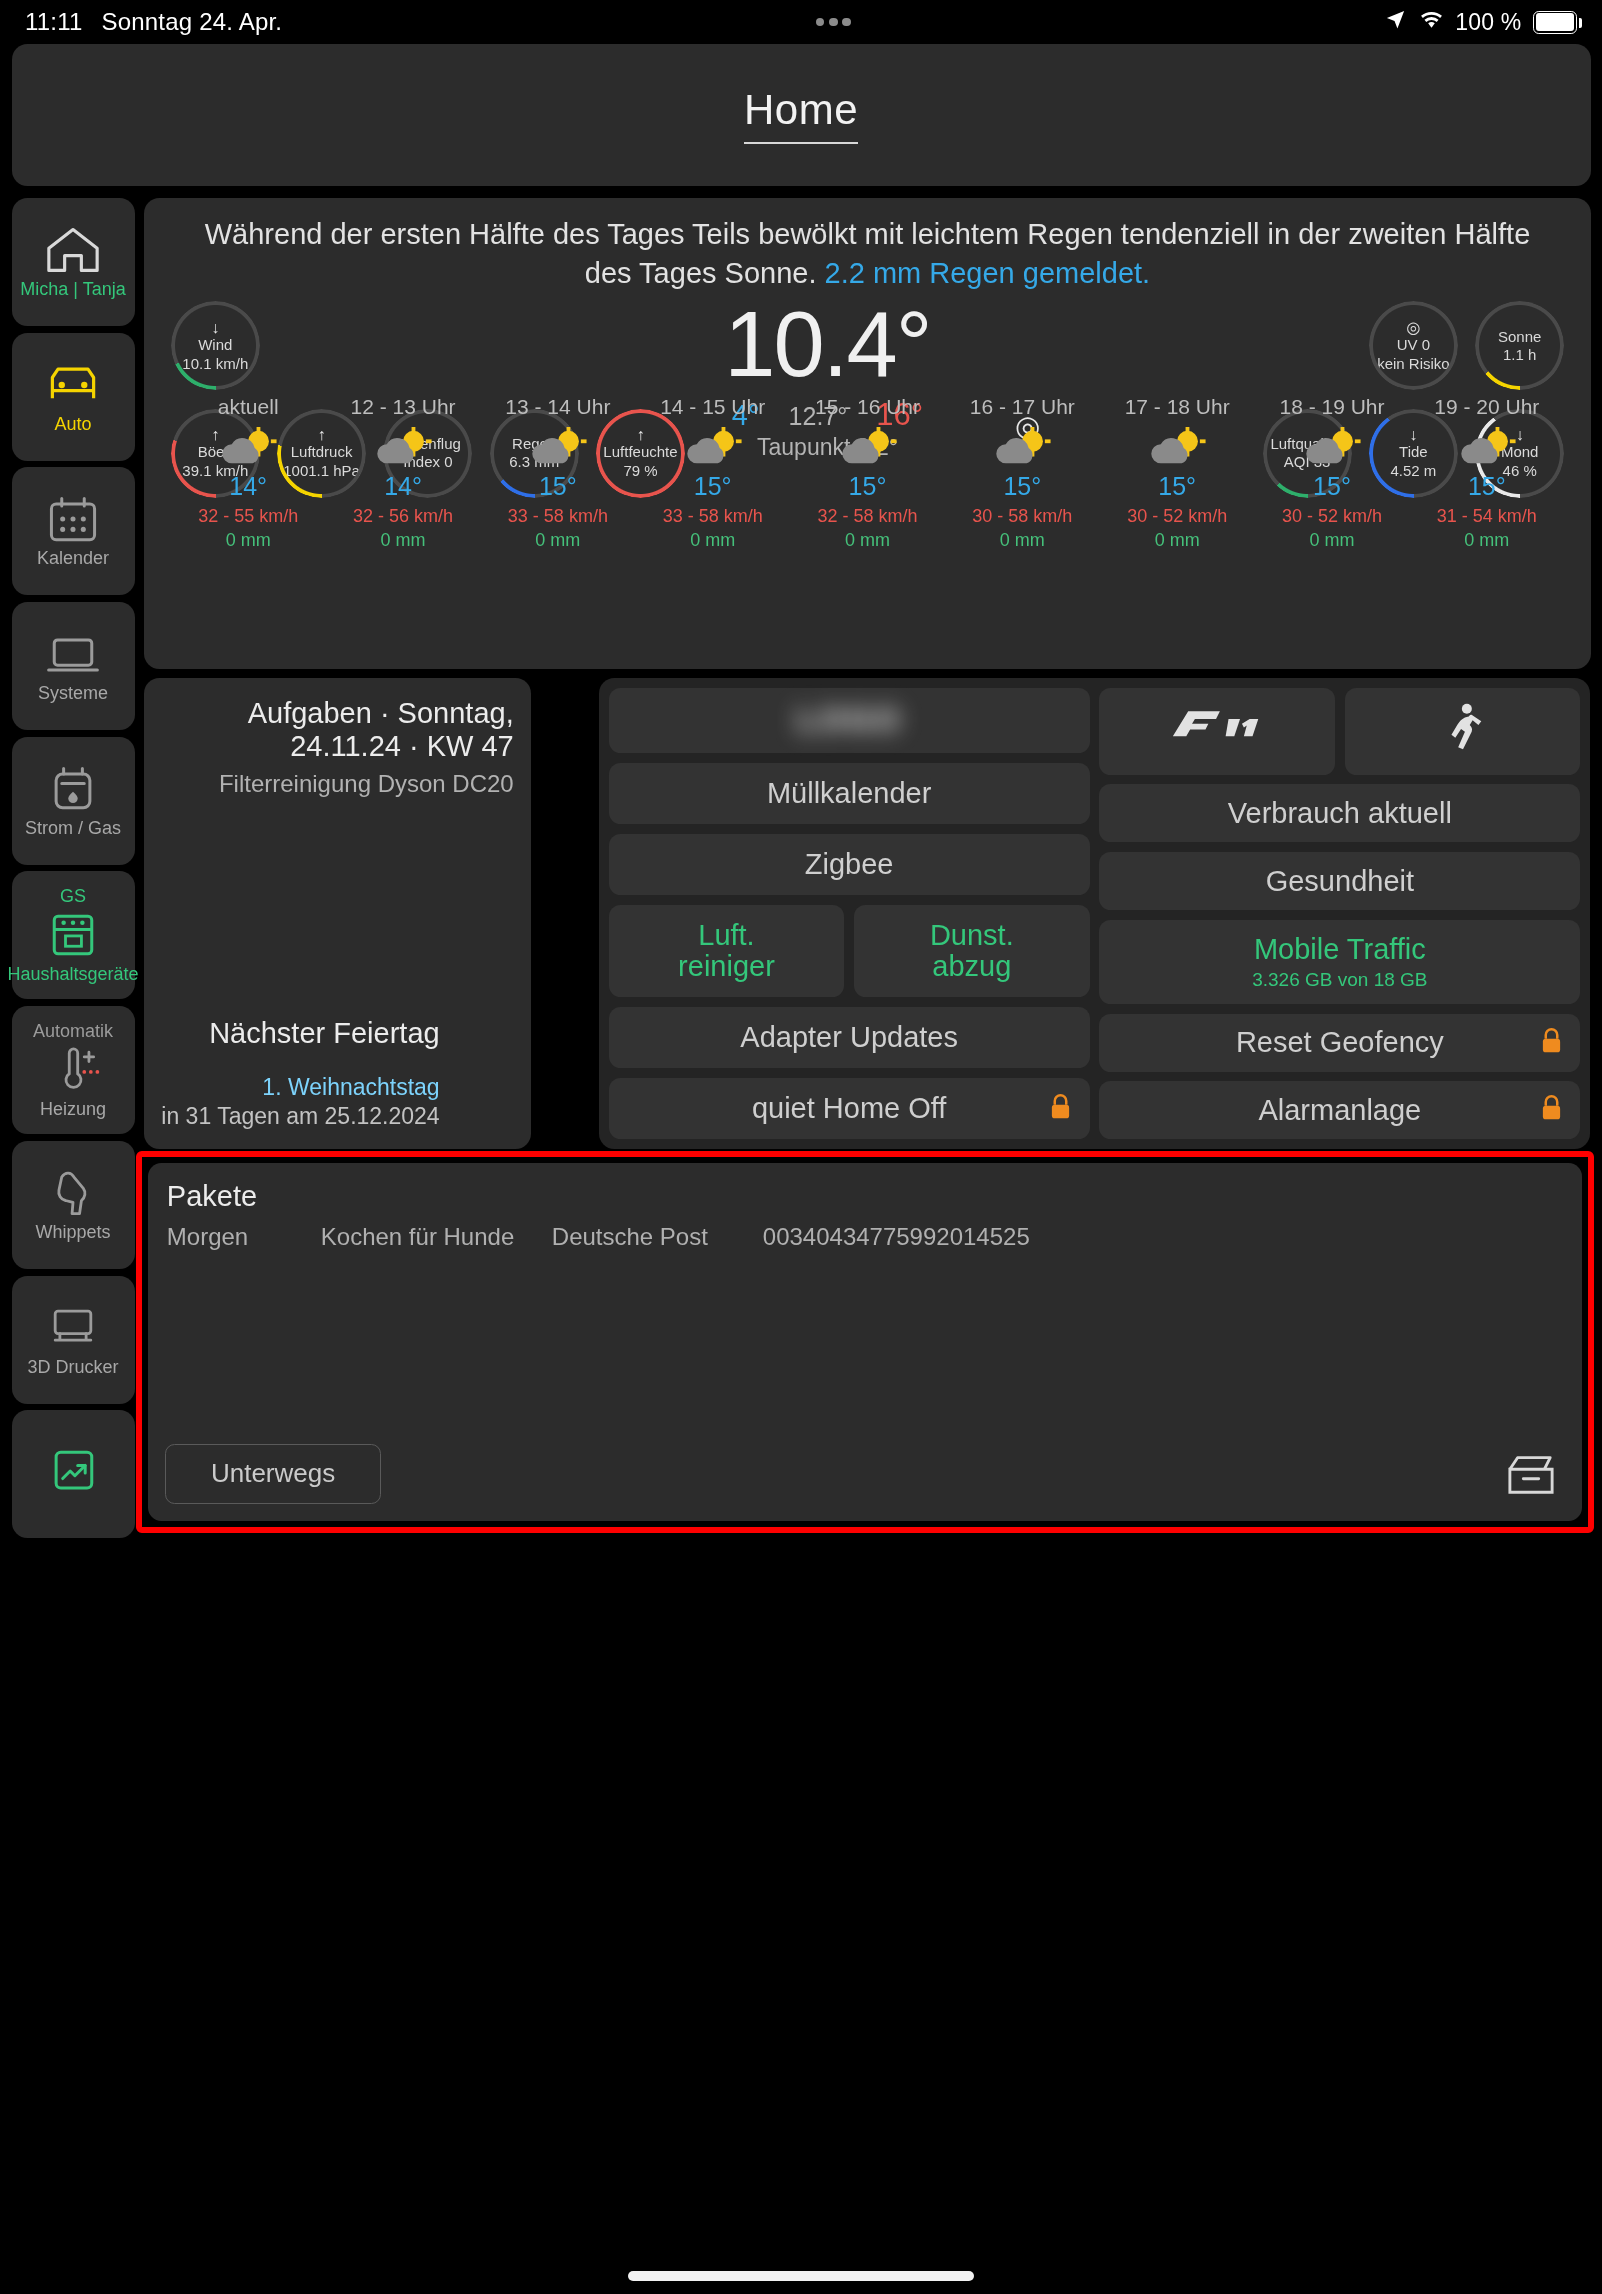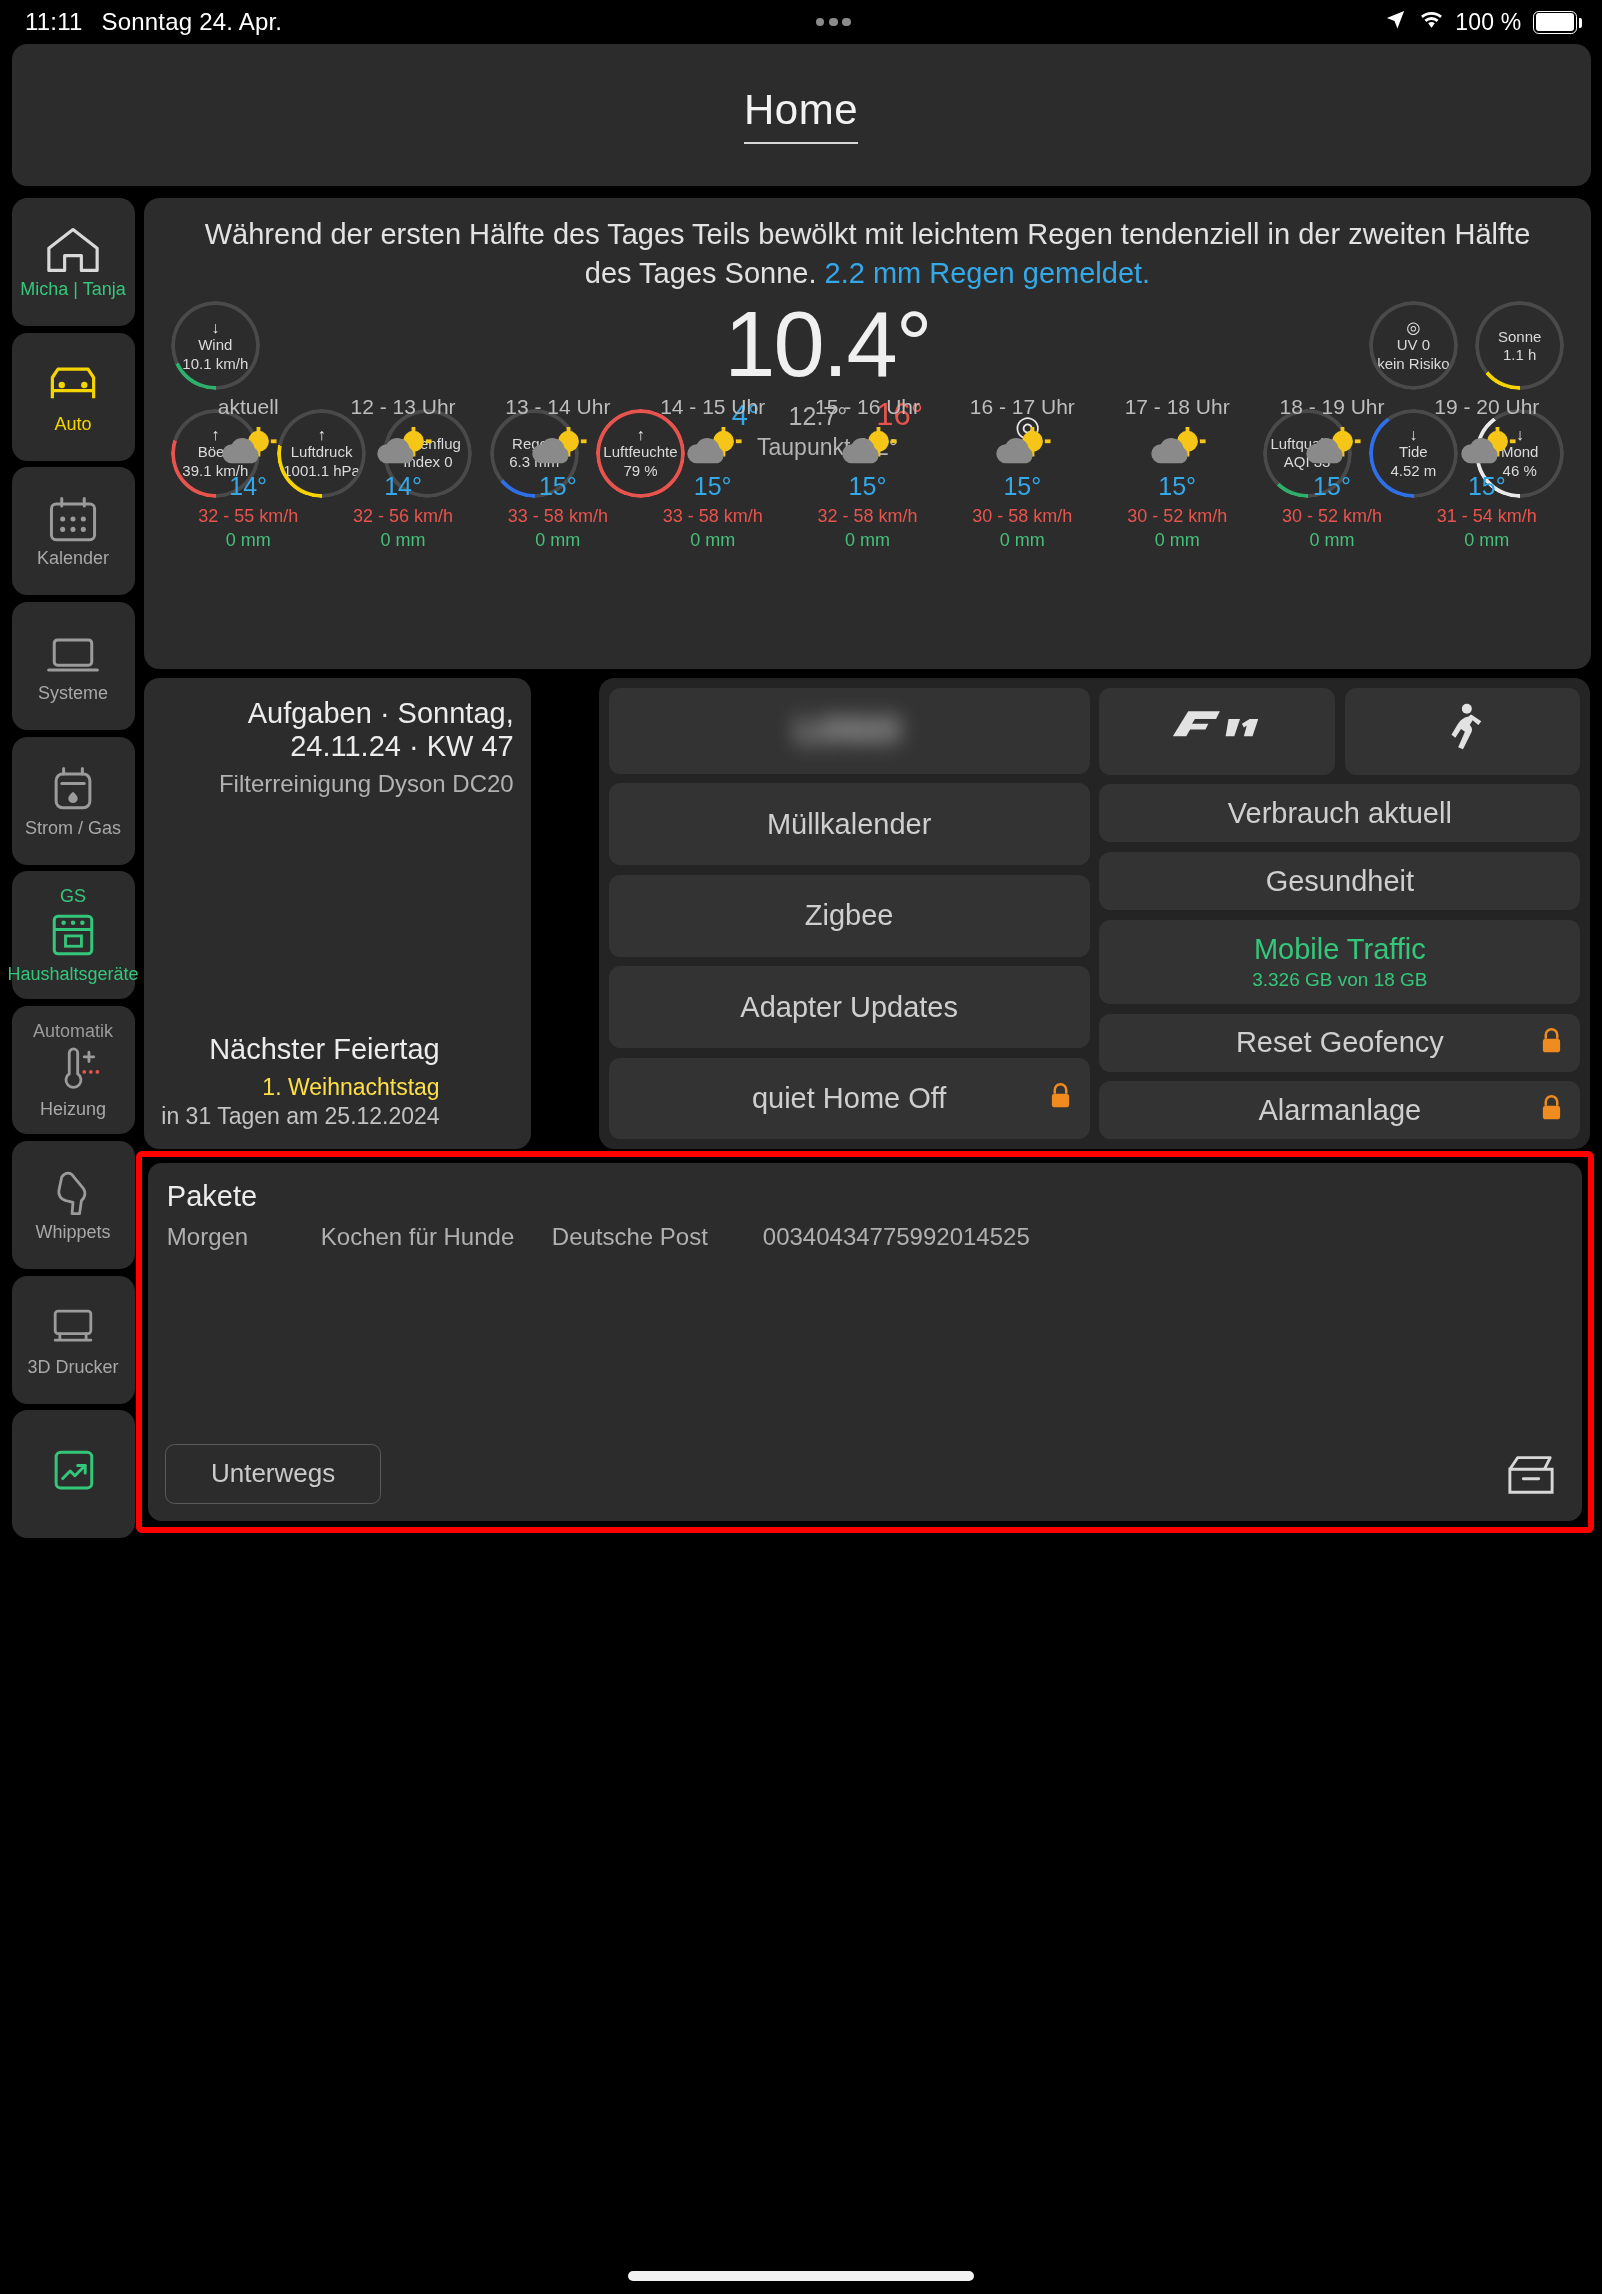--- a/index.html
+++ b/index.html
@@ -111,21 +111,21 @@
 
   
   .tasks {
     position: absolute; left: 144px; top: 634px; width: 387px; height: 471px;
     background: #2c2c2c; border-radius: 15.4px; padding: 19px 17.3px; text-align: right;
   }
   .tasks-title { color: #ececec; font-size: 29px; }
   .tasks-sub { color: #b2b2b2; font-size: 24px; margin-top: 6.7px;}
   .holiday { position: absolute; left: 17.3px; bottom: 19px; }
   .hol-title { color:#ececec; font-size: 29px; }
-  .hol-l1 { color:#fde047; font-size: 23px; margin-top:8px;}
+  .hol-l1 { color:#7dd3fc; font-size: 23px; margin-top:24px;}
   .hol-l2 { color:#c3c3c3; font-size: 23px; margin-top:1.9px;}
 
   
   .btns {
     position: absolute; left: 599px; top: 634px; width: 991px; height: 471px;
     background: #242424; border-radius: 15.4px; padding: 9.6px;
     display: grid; grid-template-columns: 1fr 1fr; gap: 9.6px;
     grid-auto-rows: 1fr;
   }
   .cell { display: grid; gap: 9.6px; }
@@ -608,20 +608,30 @@
     <div class="cell">
       <div class="btn">
         <span class="blurlogo">LOGO</span>
       </div>
       <div class="btn">
         <span>Müllkalender</span>
       </div>
       <div class="btn">
         <span>Zigbee</span>
       </div>
+      <div class="row2">
+        <div class="btn green">
+          <span>Luft.</span>
+          <span>reiniger</span>
+        </div>
+        <div class="btn green">
+          <span>Dunst.</span>
+          <span>abzug</span>
+        </div>
+      </div>
       <div class="btn">
         <span>Adapter Updates</span>
       </div>
       <div class="btn">
         <span>quiet Home Off</span>
         <span class="lock">
           <svg width="23" height="27" viewBox="0 0 24 28">
               <path d="M6 12V8a6 6 0 0 1 12 0v4" fill="none" stroke="#ef8b1f" stroke-width="2.6"></path>
               <rect x="3" y="12" width="18" height="14" rx="3" fill="#ef8b1f"></rect>
             </svg>

